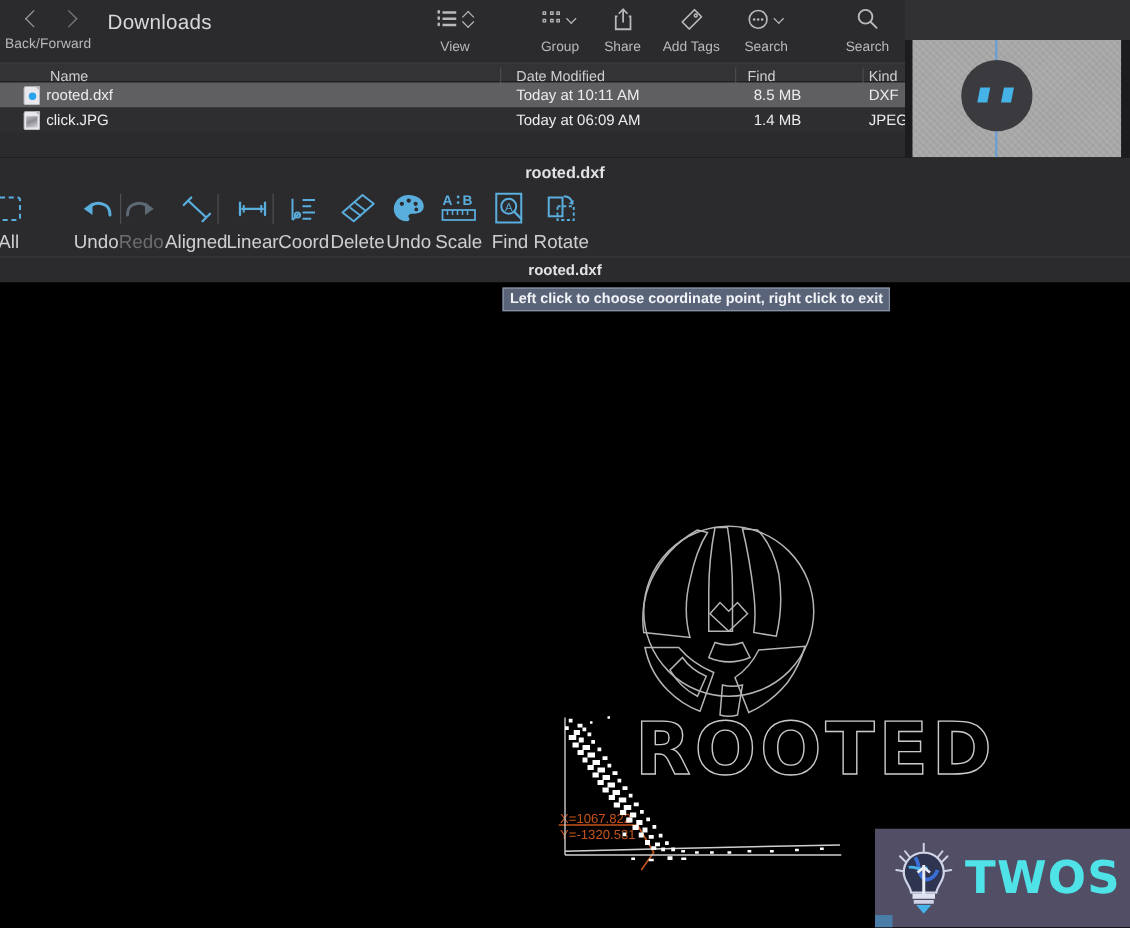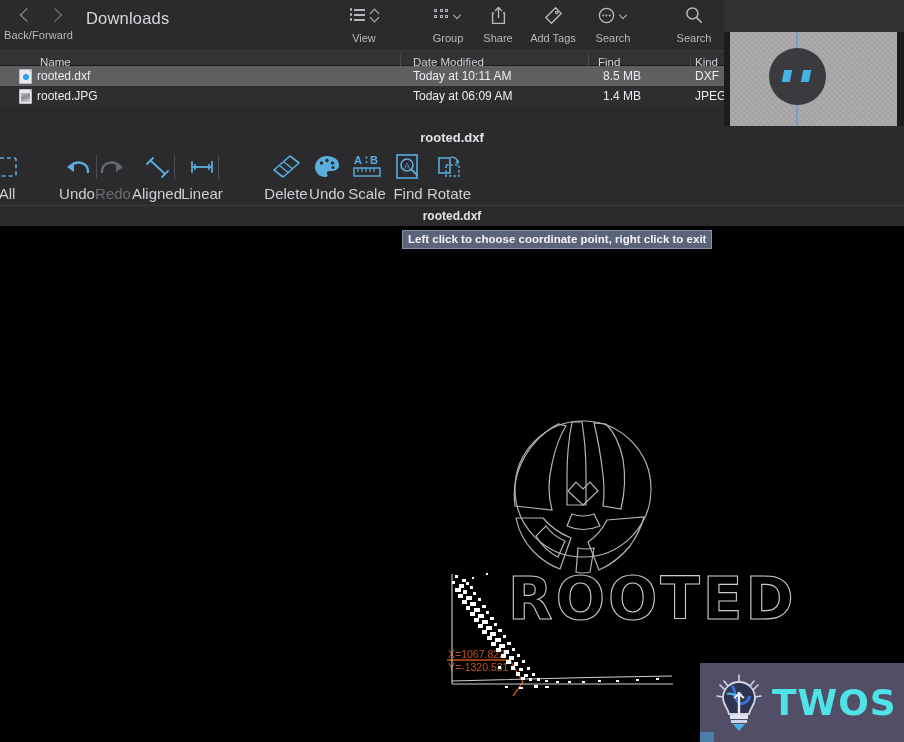--- a/index.html
+++ b/index.html
@@ -291,21 +291,21 @@
       <div class="fdate">Today at 10:11 AM</div>
       <div class="fsize">8.5 MB</div>
       <div class="fkind">DXF</div>
     </div>
     <div class="frow alt">
       <div class="fico">
         <div class="doc-icon">
             <div class="jpg-inner"></div>
           </div>
       </div>
-      <div class="fname">rooted.JPG</div>
+      <div class="fname">click.JPG</div>
       <div class="fdate">Today at 06:09 AM</div>
       <div class="fsize">1.4 MB</div>
       <div class="fkind">JPEG</div>
     </div>
   </div>
 
   <div class="preview">
     <div class="pv-accent"></div>
     <div class="pv-top"></div>
     <div class="pv-body"></div>
@@ -372,20 +372,31 @@
           <path d="M4 5 L4 15" stroke="#5aaede" stroke-width="1.8" stroke-linecap="round"></path>
           <path d="M24 5 L24 15" stroke="#5aaede" stroke-width="1.8" stroke-linecap="round"></path>
           <path d="M7 7 L7 13 M21 7 L21 13" stroke="#5aaede" stroke-width="1.6"></path>
         </svg>
       </div>
       <div class="el">Linear</div>
     </div>
 
     <div class="edivider" style="left:218px"></div>
 
+    <div class="etool" style="left:214px">
+      <div class="ei">
+        <svg width="26" height="24" viewBox="0 0 26 24">
+          <path d="M4 21 L4 4" stroke="#5aaede" stroke-width="1.6"></path>
+          <path d="M4 21 L9 16" stroke="#5aaede" stroke-width="1.6"></path>
+          <circle cx="8" cy="17" r="2.1" stroke="#5aaede" stroke-width="1.5" fill="none"></circle>
+          <path d="M12 5 L22 5 M12 10 L19 10 M12 15 L22 15 M12 20 L19 20" stroke="#5aaede" stroke-width="1.5"></path>
+        </svg>
+      </div>
+      <div class="el">Coord</div>
+    </div>
 
     <div class="etool" style="left:257px">
       <div class="ei">
         <svg width="30" height="26" viewBox="0 0 30 26">
           <path d="M19 2 L28 9 L12 23 L3 16 Z" stroke="#5aaede" stroke-width="1.6" fill="none" stroke-linejoin="round"></path>
           <path d="M13 8 L22 15" stroke="#5aaede" stroke-width="1.4"></path>
           <path d="M9 12 L18 19" stroke="#5aaede" stroke-width="1.4"></path>
         </svg>
       </div>
       <div class="el">Delete</div>

